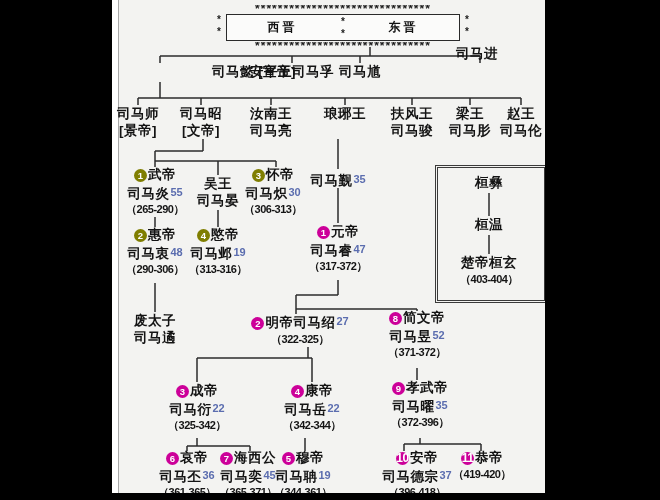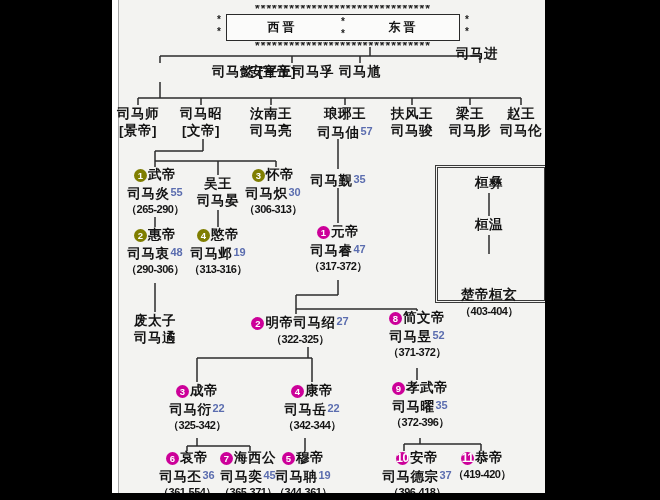--- a/index.html
+++ b/index.html
@@ -134,21 +134,20 @@
         <div class="node" style="left: 89px; top: 106px;">
           <div class="nline">司马昭</div>
           <div class="nline">[文帝]</div>
         </div>
         <div class="node" style="left: 159px; top: 106px;">
           <div class="nline">汝南王</div>
           <div class="nline">司马亮</div>
         </div>
         <div class="node" style="left: 233px; top: 106px;">
           <div class="nline">琅琊王</div>
-          <div class="nline">司马伷<span class="age" style="color: rgb(91, 109, 175);">57</span></div>
         </div>
         <div class="node" style="left: 300px; top: 106px;">
           <div class="nline">扶风王</div>
           <div class="nline">司马骏</div>
         </div>
         <div class="node" style="left: 358px; top: 106px;">
           <div class="nline">梁王</div>
           <div class="nline">司马肜</div>
         </div>
         <div class="node" style="left: 409px; top: 106px;">
@@ -211,21 +210,21 @@
           <div class="years">（342-344）</div>
         </div>
         <div class="node" style="left: 308px; top: 380px;">
           <div class="nline"><span class="badge" style="background: rgb(204, 0, 153);">9</span>孝武帝</div>
           <div class="nline">司马曜<span class="age" style="color: rgb(91, 109, 175);">35</span></div>
           <div class="years">（372-396）</div>
         </div>
         <div class="node" style="left: 75px; top: 450px;">
           <div class="nline"><span class="badge" style="background: rgb(204, 0, 153);">6</span>哀帝</div>
           <div class="nline">司马丕<span class="age" style="color: rgb(91, 109, 175);">36</span></div>
-          <div class="years">（361-554）</div>
+          <div class="years">（361-365）</div>
         </div>
         <div class="node" style="left: 136px; top: 450px;">
           <div class="nline"><span class="badge" style="background: rgb(204, 0, 153);">7</span>海西公</div>
           <div class="nline">司马奕<span class="age" style="color: rgb(91, 109, 175);">45</span></div>
           <div class="years">（365-371）</div>
         </div>
         <div class="node" style="left: 191px; top: 450px;">
           <div class="nline"><span class="badge" style="background: rgb(204, 0, 153);">5</span>穆帝</div>
           <div class="nline">司马聃<span class="age" style="color: rgb(91, 109, 175);">19</span></div>
           <div class="years">（344-361）</div>
@@ -238,19 +237,19 @@
         <div class="node" style="left: 370px; top: 450px;">
           <div class="nline"><span class="badge two" style="background: rgb(204, 0, 153);">11</span>恭帝</div>
           <div class="years">（419-420）</div>
         </div>
         <div class="node" style="left: 377px; top: 175px;">
           <div class="nline">桓彝</div>
         </div>
         <div class="node" style="left: 377px; top: 217px;">
           <div class="nline">桓温</div>
         </div>
-        <div class="node" style="left: 377px; top: 255px; margin-top: 32px;">
+        <div class="node" style="left: 377px; top: 255px;">
           <div class="nline">楚帝桓玄</div>
           <div class="years">（403-404）</div>
         </div>
       </div>
   </div>
 </div>
 
 </body></html>

